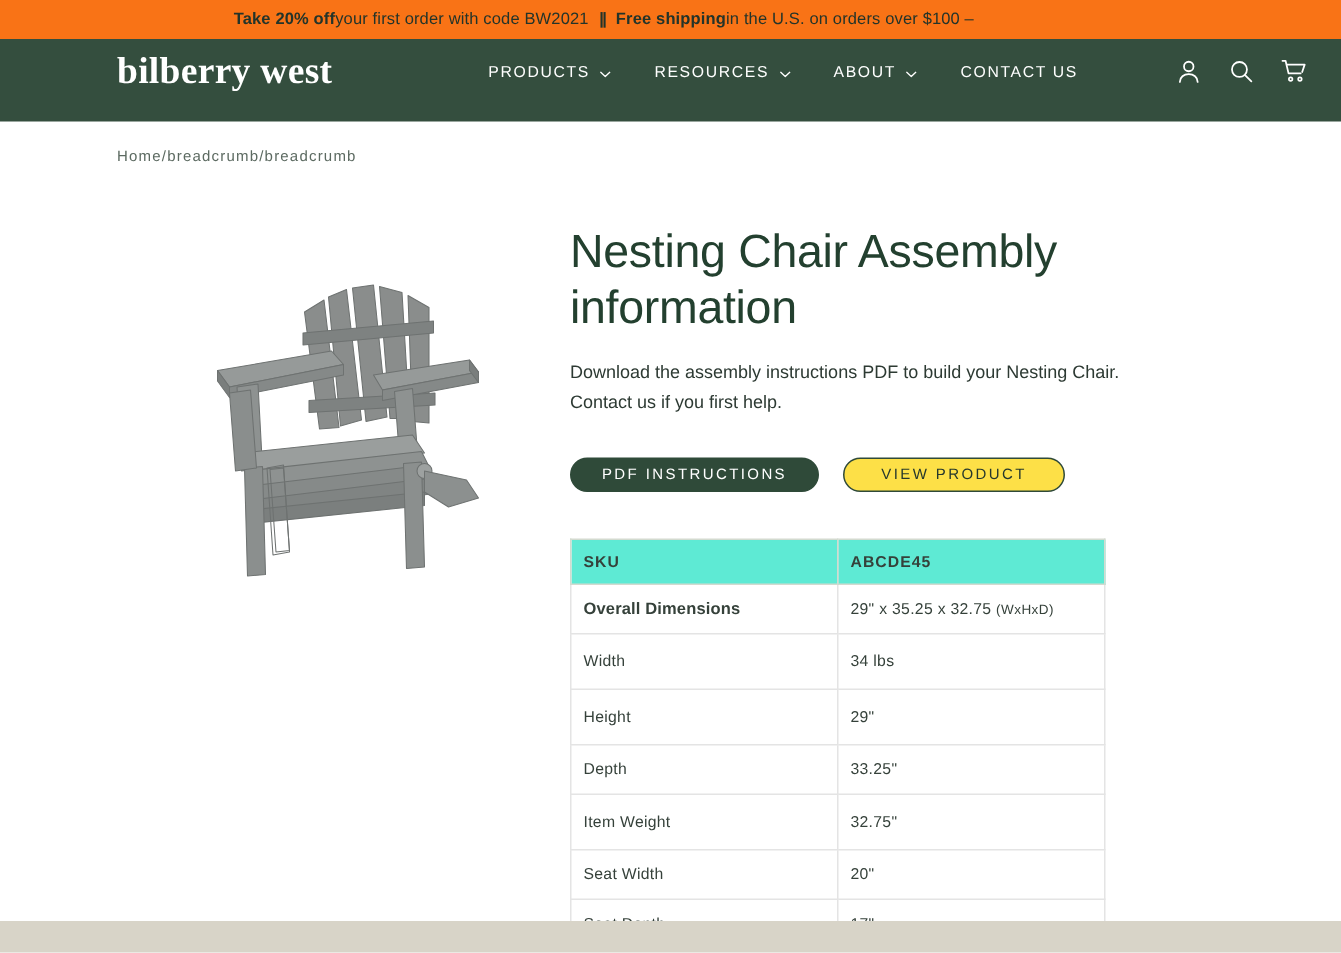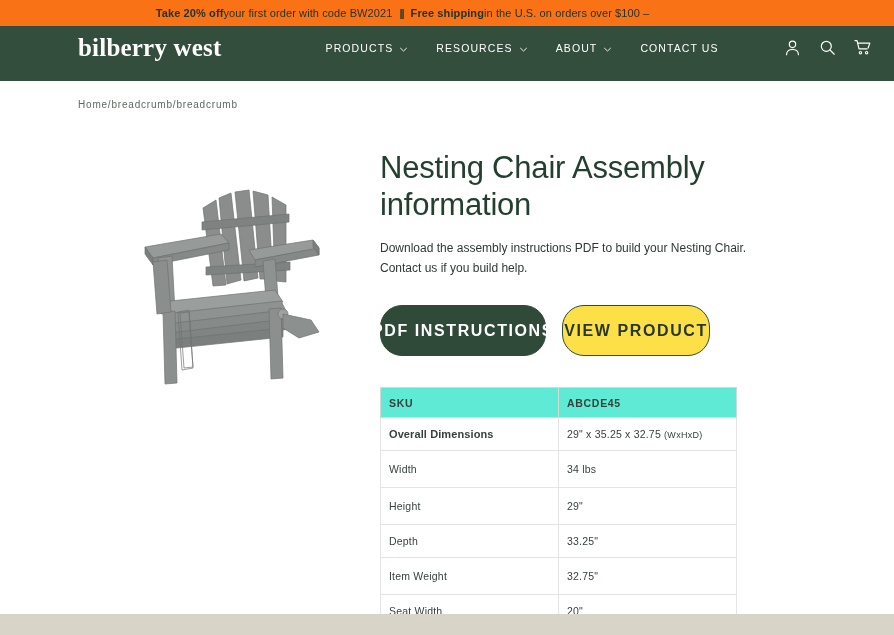--- a/index.html
+++ b/index.html
@@ -136,27 +136,27 @@
     color: #2d3a33;
     max-width: 420px;
   }
 
   .btn-row {
     display: flex;
     gap: 16px;
     margin-top: 27px;
   }
   .btn {
-    height: 51px;
+    height: 23px;
     border-radius: 22px;
     display: inline-flex;
     align-items: center;
     justify-content: center;
-    font-size: 16px;
-    font-weight: 700;
+    font-size: 10px;
+    font-weight: 400;
     letter-spacing: 1.6px;
     cursor: pointer;
     white-space: nowrap;
   }
   .btn-primary {
     width: 166px;
     background: #2f4a39;
     color: #ffffff;
     border: 1px solid #2f4a39;
   }
@@ -321,21 +321,21 @@
         </g>
       </svg>
     </div>
 
     <div class="detail-col">
 
       <h1 class="page-title">Nesting Chair Assembly information</h1>
 
       <div class="page-desc">
         <div>Download the assembly instructions PDF to build your Nesting Chair.</div>
-        <div>Contact us if you build help.</div>
+        <div>Contact us if you first help.</div>
       </div>
 
       <div class="btn-row">
         <div class="btn btn-primary">PDF INSTRUCTIONS</div>
         <div class="btn btn-secondary">VIEW PRODUCT</div>
       </div>
 
       <table class="spec-table">
         <colgroup>
             <col class="c-label">

